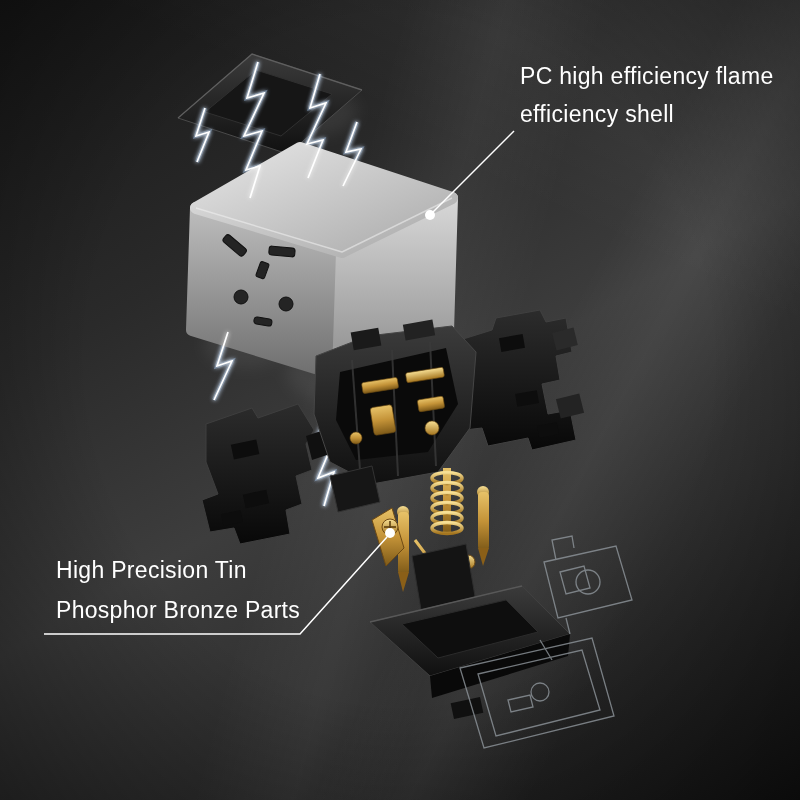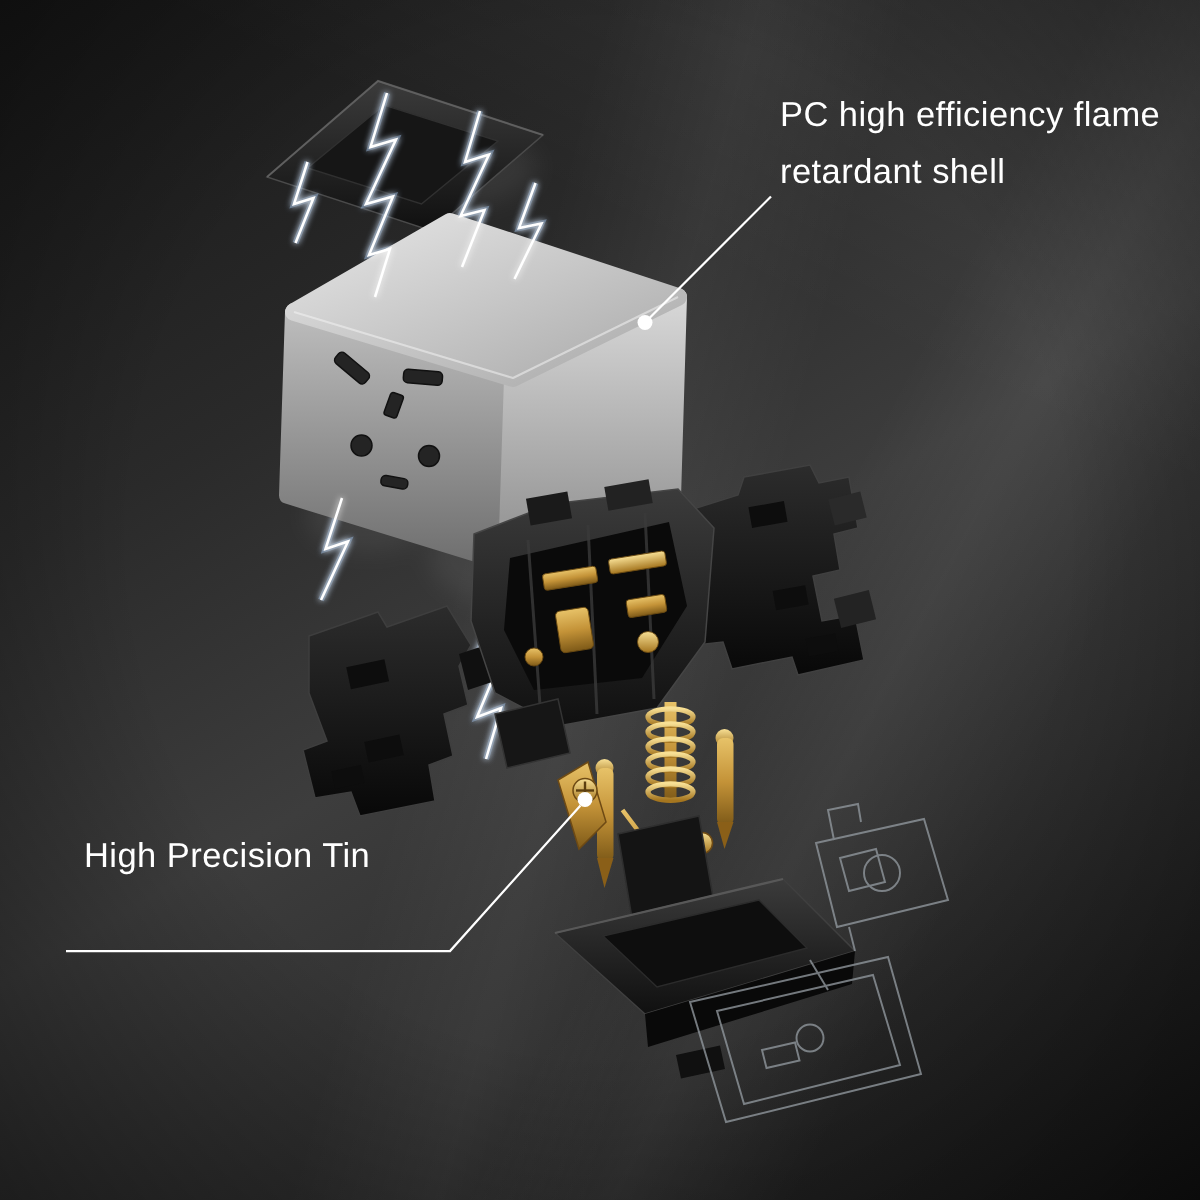--- a/index.html
+++ b/index.html
@@ -204,20 +204,21 @@
       <circle cx="430" cy="215" r="5" fill="#ffffff"></circle>
     </g>
     <g>
       <polyline points="44,634 300,634 387,537" fill="none" stroke="#ffffff" stroke-width="1.5"></polyline>
       <circle cx="390" cy="533" r="5" fill="#ffffff"></circle>
     </g>
   </svg>
 
   <div class="callout callout-shell">
     <div>PC high efficiency flame</div>
-    <div>retardant shell</div>
+    <div>efficiency shell</div>
   </div>
 
   <div class="callout callout-bronze">
     <div>High Precision Tin</div>
+    <div>Phosphor Bronze Parts</div>
   </div>
 
 </div>
 
 </body></html>

